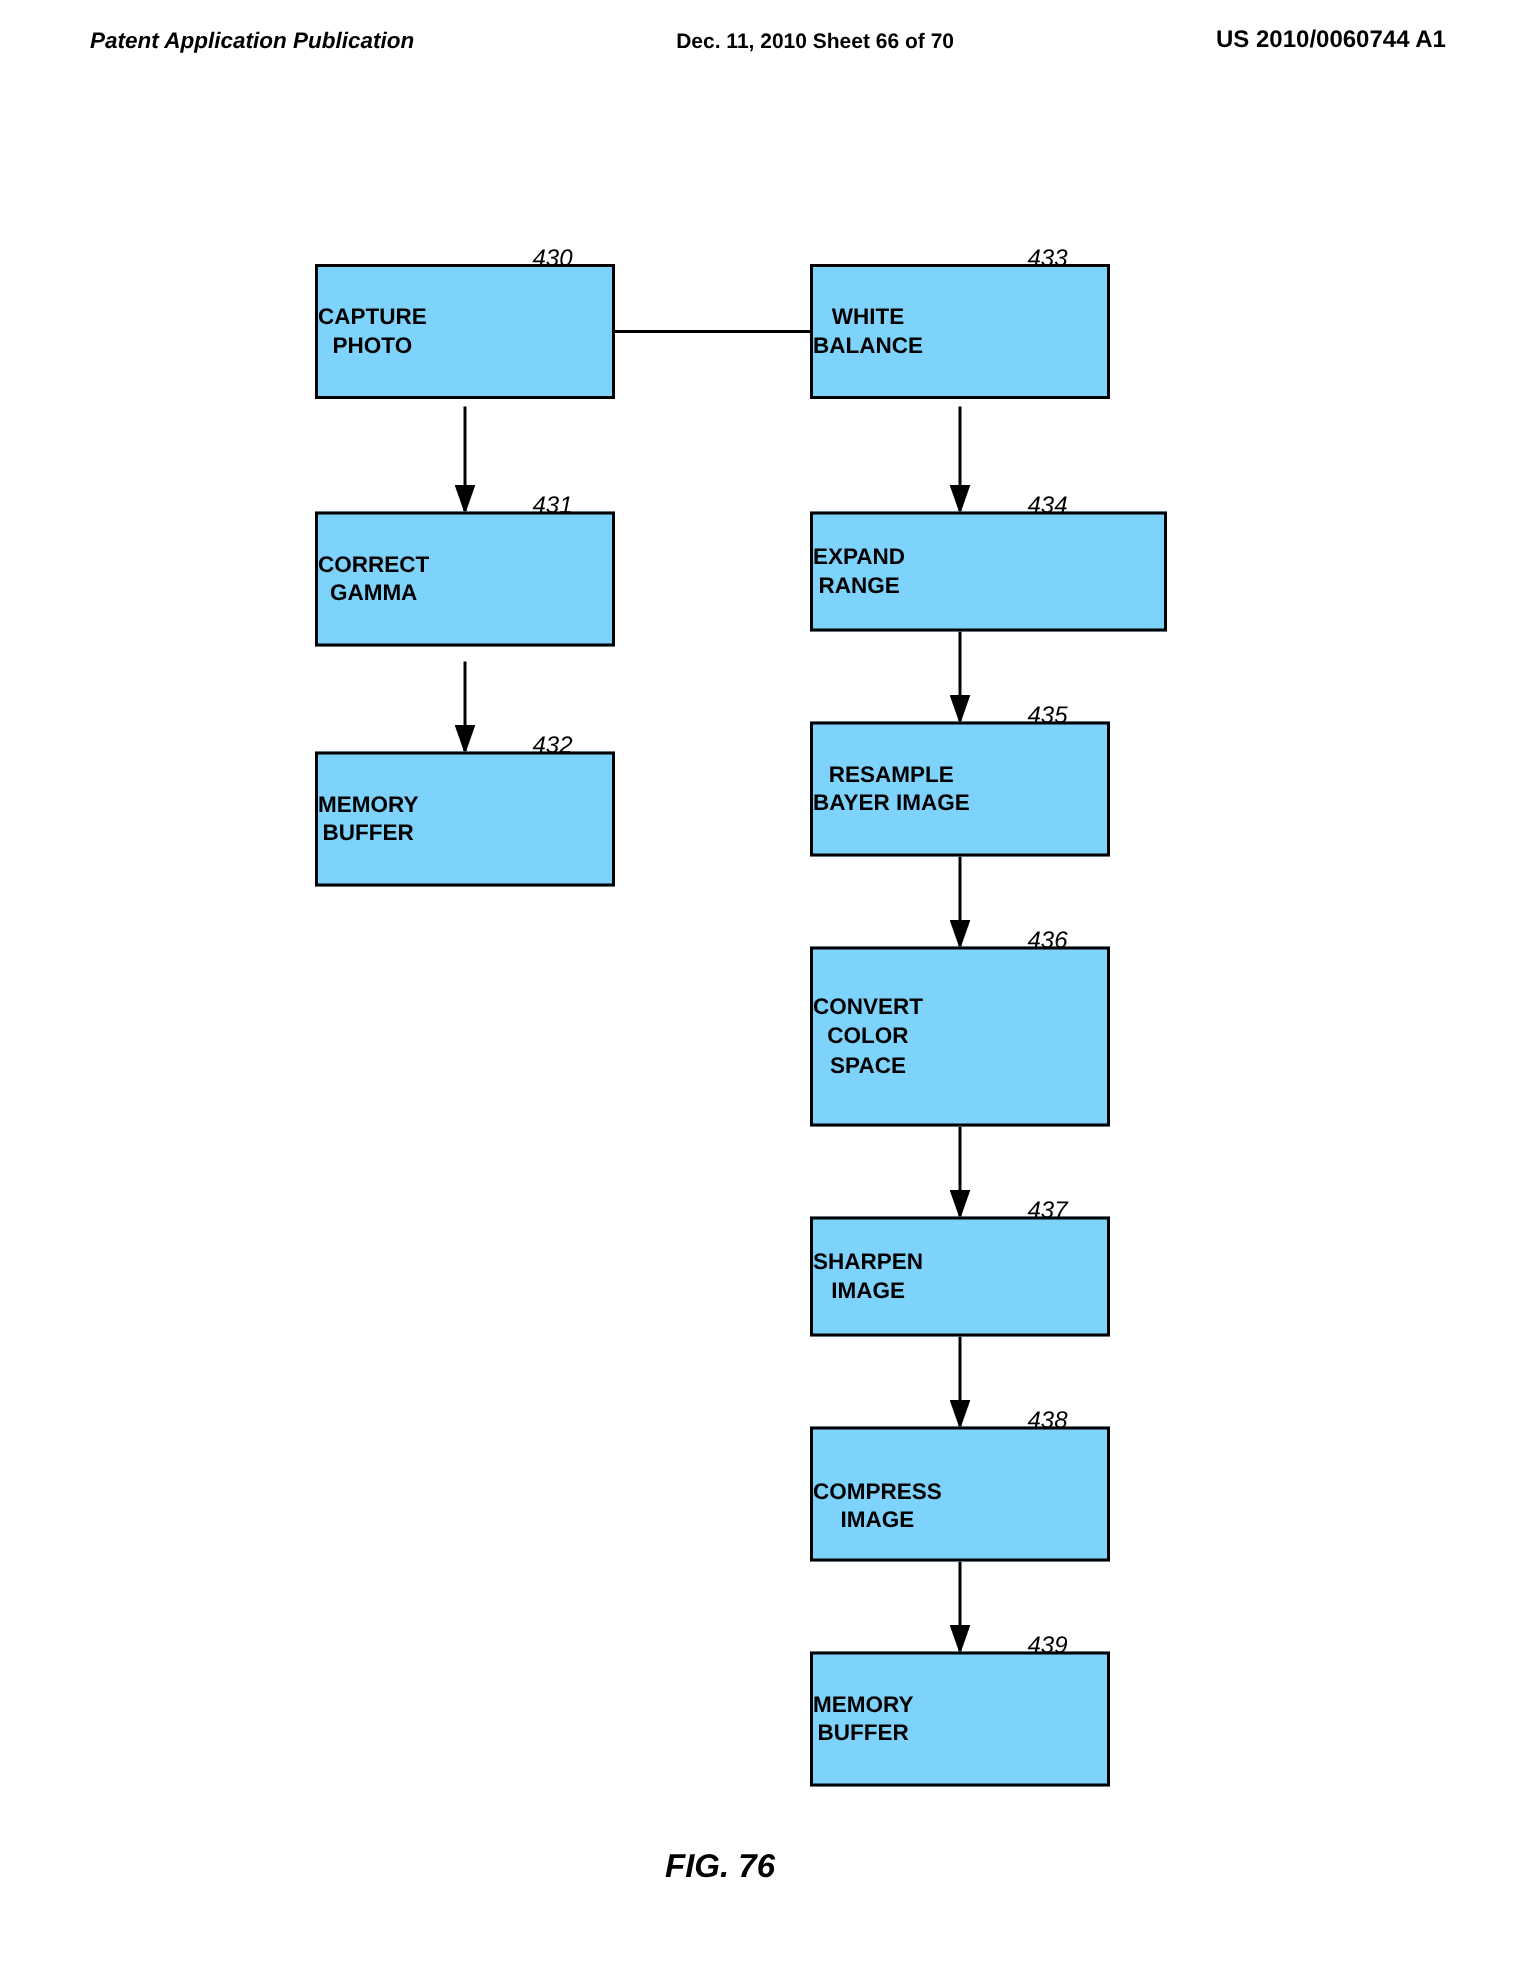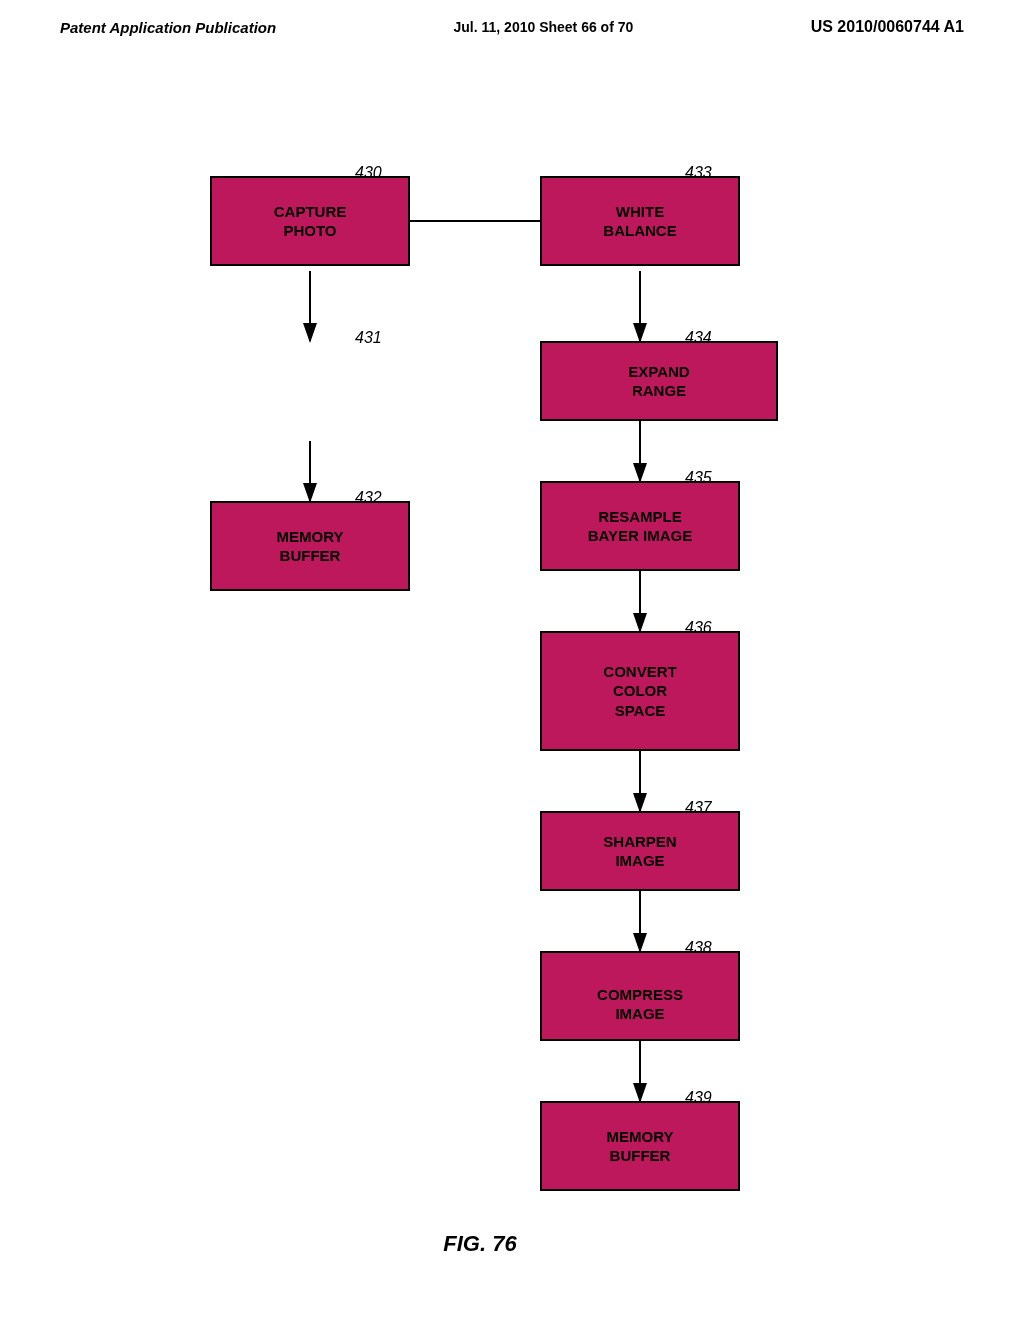--- a/index.html
+++ b/index.html
@@ -40,27 +40,26 @@
       position: relative;
       width: 100%;
       height: 1220px;
     }
 
     .flow-box {
       position: absolute;
       border: 2px solid #000;
       display: flex;
       align-items: center;
-      justify-content: center;
       text-align: center;
       font-family: Arial, sans-serif;
       font-weight: bold;
       font-size: 15px;
       line-height: 1.3;
-      background: #be185d;
+      background: #7dd3fc;
     }
 
     .label-ref {
       position: absolute;
       font-family: Arial, sans-serif;
       font-style: italic;
       font-size: 16px;
       color: #000;
     }
 
@@ -81,21 +80,21 @@
       font-style: italic;
       font-weight: bold;
       text-align: center;
     }
   </style>
 </head>
 <body>
 
 <div class="header">
   <div class="header-left">Patent Application Publication</div>
-  <div class="header-center">Jul. 11, 2010  Sheet 66 of 70</div>
+  <div class="header-center">Dec. 11, 2010  Sheet 66 of 70</div>
   <div class="header-right">US 2010/0060744 A1</div>
 </div>
 
 <div class="diagram-area">
 
   <svg class="arrows-svg">
 
     <defs>
       <marker id="arrowhead" markerWidth="10" markerHeight="7" refX="9" refY="3.5" orient="auto">
         <polygon points="0 0, 10 3.5, 0 7" fill="#000"></polygon>
@@ -120,20 +119,24 @@
 
     <line x1="640" y1="995" x2="640" y2="1055" stroke="#000" stroke-width="2" marker-end="url(#arrowhead)"></line>
   </svg>
 
   <div class="flow-box" style="left:210px; top:130px; width:200px; height:90px;">
     <span style="white-space:pre-line;">CAPTURE
 PHOTO</span>
   </div>
   <div class="label-ref" style="left:355px; top:118px;">430</div>
 
+  <div class="flow-box" style="left:210px; top:295px; width:200px; height:90px;">
+    <span style="white-space:pre-line;">CORRECT
+GAMMA</span>
+  </div>
   <div class="label-ref" style="left:355px; top:283px;">431</div>
 
   <div class="flow-box" style="left:210px; top:455px; width:200px; height:90px;">
     <span style="white-space:pre-line;">MEMORY
 BUFFER</span>
   </div>
   <div class="label-ref" style="left:355px; top:443px;">432</div>
 
   <div class="flow-box" style="left:540px; top:130px; width:200px; height:90px;">
     <span style="white-space:pre-line;">WHITE

